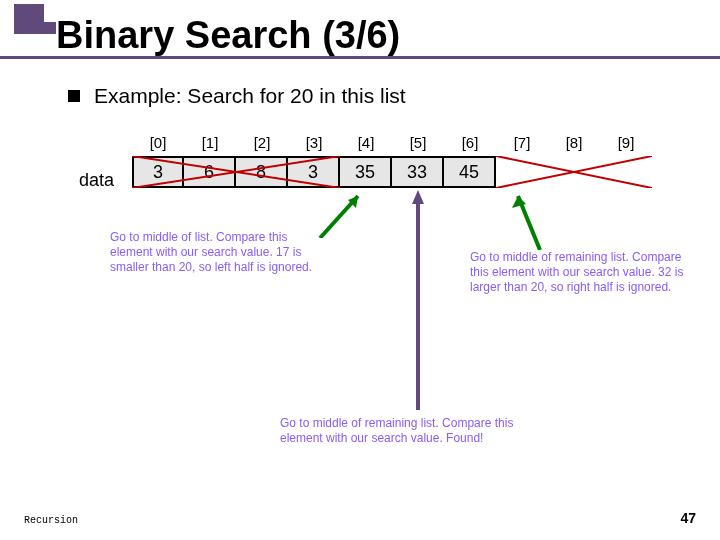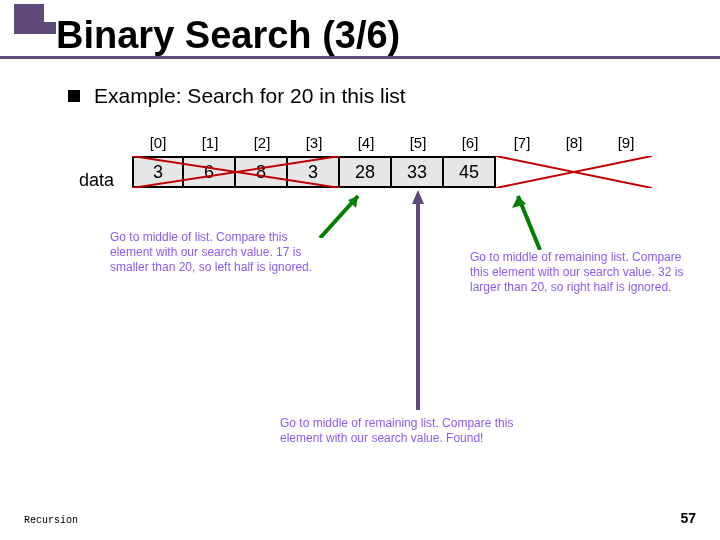--- a/index.html
+++ b/index.html
@@ -93,21 +93,21 @@
     <div class="idx-cell">[6]</div>
     <div class="idx-cell">[7]</div>
     <div class="idx-cell">[8]</div>
     <div class="idx-cell">[9]</div>
   </div>
   <div class="val-row">
     <div class="val-cell">3</div>
     <div class="val-cell">6</div>
     <div class="val-cell">8</div>
     <div class="val-cell">3</div>
-    <div class="val-cell">28</div>
+    <div class="val-cell">35</div>
     <div class="val-cell">33</div>
     <div class="val-cell">45</div>
   </div>
 </div>
 
 <svg class="cross" style="left:132px; top:156px;" width="208" height="32">
   <line x1="0" y1="0" x2="208" y2="32"></line>
   <line x1="0" y1="32" x2="208" y2="0"></line>
 </svg>
 
@@ -129,13 +129,13 @@
 <svg class="arrow" style="left:408px; top:190px;" width="20" height="220">
   <line x1="10" y1="220" x2="10" y2="8" stroke="#604a7b"></line>
   <polygon points="10,0 4,14 16,14" fill="#604a7b"></polygon>
 </svg>
 
 <div class="note note-left">Go to middle of list. Compare this element with our search value. 17 is smaller than 20, so left half is ignored.</div>
 <div class="note note-right">Go to middle of remaining list. Compare this element with our search value. 32 is larger than 20, so right half is ignored.</div>
 <div class="note note-bottom">Go to middle of remaining list. Compare this element with our search value. Found!</div>
 
 <div class="footer-left">Recursion</div>
-<div class="footer-right">57</div>
+<div class="footer-right">47</div>
 
 </body></html>

